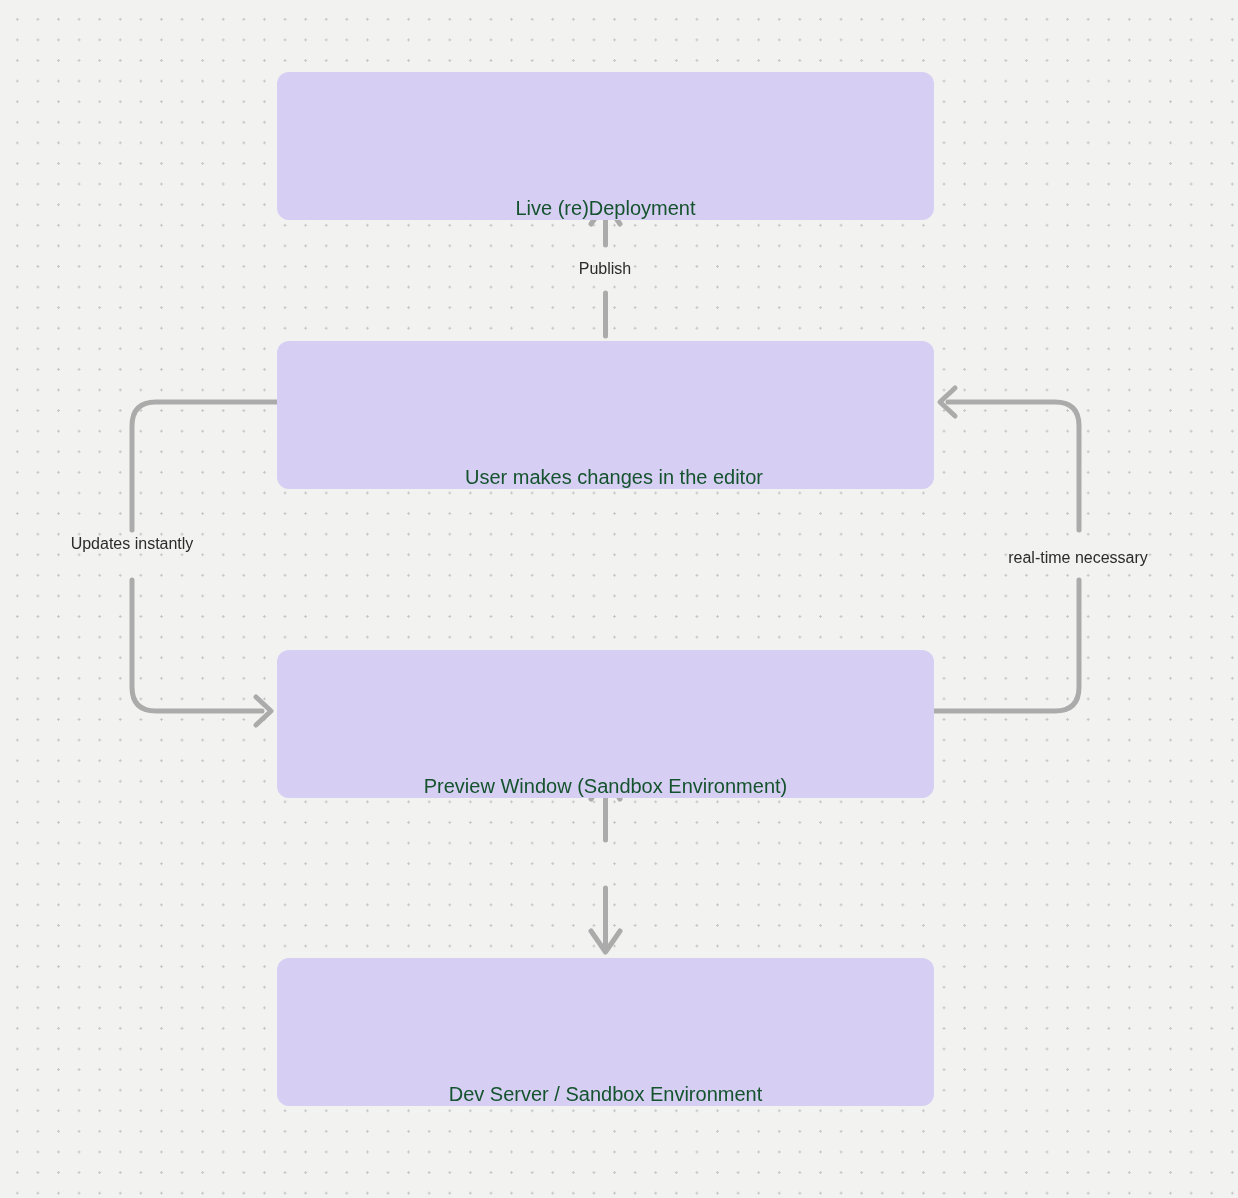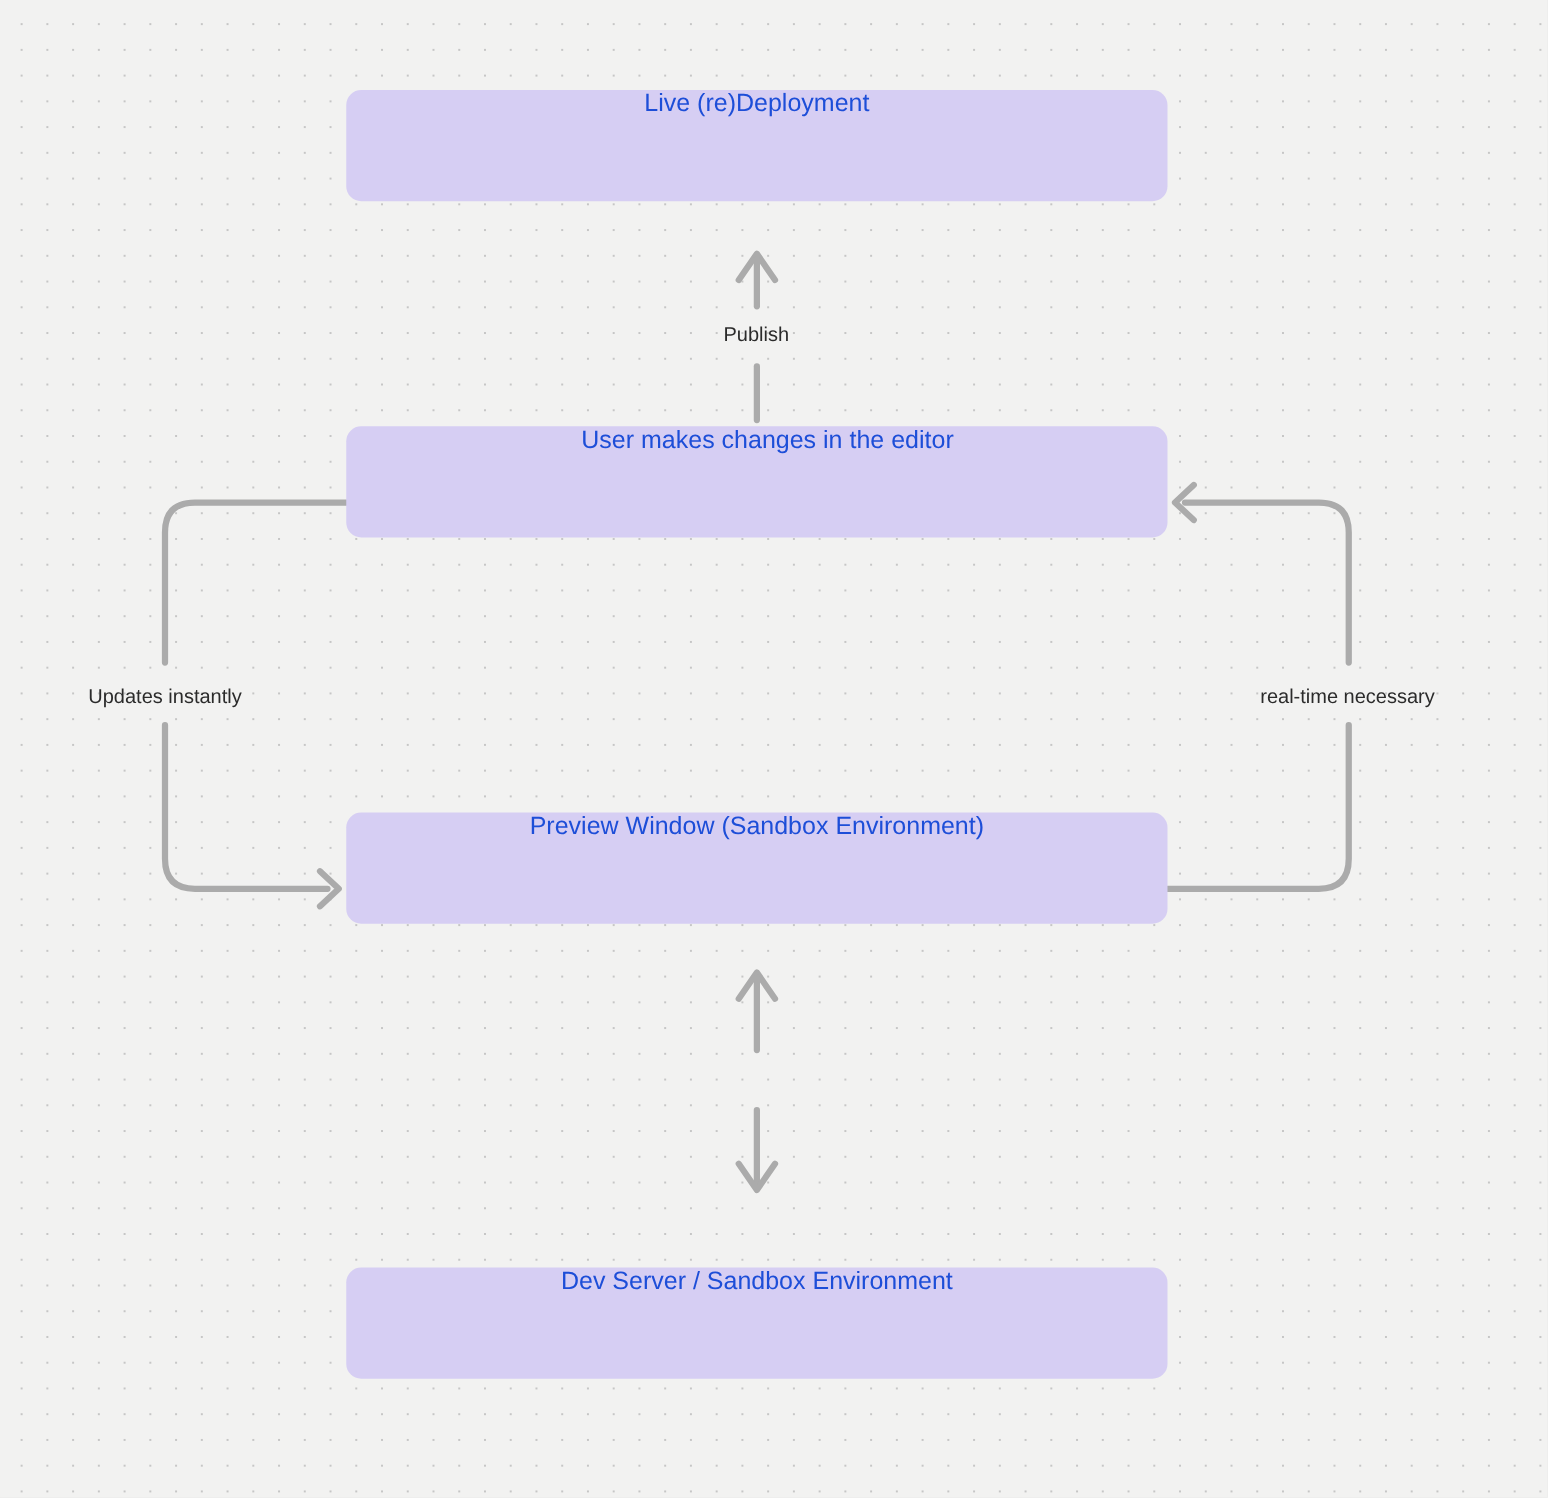--- a/index.html
+++ b/index.html
@@ -28,44 +28,44 @@
     fill: none;
     stroke: #ababab;
     stroke-width: 5;
     stroke-linecap: round;
     stroke-linejoin: round;
   }
   .node {
     position: absolute;
     left: 277px;
     width: 657px;
-    height: 89px;
+    height: 148px;
     background: #d6cef3;
     border-radius: 12px;
     display: flex;
-    align-items: flex-start;
+    align-items: flex-end;
     justify-content: center;
     font-size: 20px;
-    color: #1d4ed8;
+    color: #14532d;
     text-align: center;
     box-sizing: border-box;
   }
   .node-live     { top: 72px;  }
   .node-editor   { top: 341px; padding-left: 17px; }
   .node-preview  { top: 650px; }
-  .node-dev      { top: 1014px; }
+  .node-dev      { top: 958px; }
   .edge-label {
     position: absolute;
     transform: translate(-50%, -50%);
     font-size: 16px;
     color: #2b2b2b;
     white-space: nowrap;
   }
   .label-publish  { left: 605px;  top: 269px; }
-  .label-updates  { left: 132px;  top: 558px; }
+  .label-updates  { left: 132px;  top: 544px; }
   .label-feedback { left: 1078px; top: 558px; }
   .label-spunup   { left: 606px;  top: 866px; }
 </style>
 </head>
 <body>
 
 <div class="canvas">
 
   <svg class="edge-layer" viewBox="0 0 1238 1198" xmlns="http://www.w3.org/2000/svg" aria-hidden="true">
 

